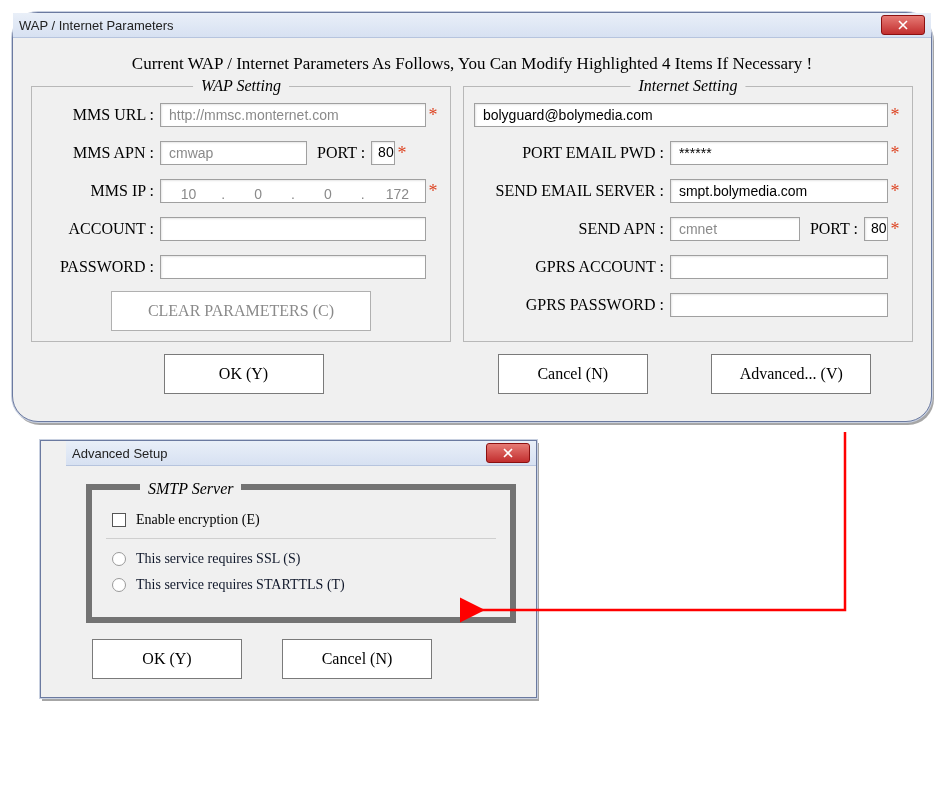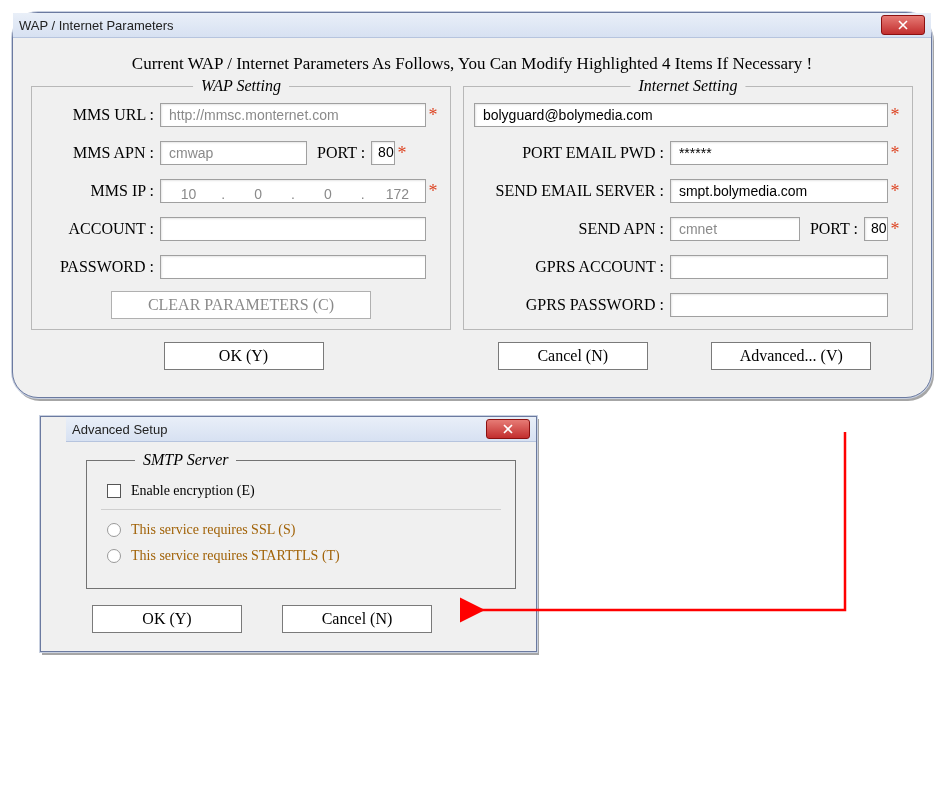--- a/index.html
+++ b/index.html
@@ -106,45 +106,45 @@
   .ipbox {
     display:flex;align-items:flex-end;justify-content:space-around;
     height:24px;border:1px solid #a0a0a0;background:#fff;
     box-shadow: inset 1px 1px 2px rgba(0,0,0,.1);
     color:#8a8a8a;font-family:Tahoma,sans-serif;font-size:14px;
     padding:0 4px;box-sizing:border-box;
   }
   .ipbox span { width:32px; text-align:center; }
   .ipbox .dot { width:8px; }
   .btn {
-    height:28px;
+    height:40px;
     padding:0 24px;
     font-family:"Times New Roman",serif;
     font-size:16px;
     background:#fff;
     border:1px solid #7a7a7a;
     cursor:pointer;
   }
   .btn.disabled { color:#8a8a8a; border-color:#b0b0b0; cursor:default;}
   .footer {
     margin-top:12px;display:flex;align-items:center;
   }
   .footer .left { width:425px; display:flex; justify-content:center;}
   .footer .right { flex:1; display:flex; justify-content:space-around; padding:0 10px;}
   #win2 { width:470px; margin-left:28px;padding-left:25px; }
   #win2 .win-body { padding:18px 20px 18px 20px;}
   .smtp-group {
-    position:relative;border:1px solid #737373;
+    position:relative;border:6px solid #737373;
     padding:16px 14px 14px 14px;
     font-family:"Times New Roman",serif;
     font-size:17px;
   }
   .smtp-group .group-legend { left:48px; transform:none; }
   .smtp-row { margin:6px 0 10px 6px; display:flex;align-items:center; font-size:14px;}
-  .smtp-row.gray { color:#a16207; }
+  .smtp-row.gray { color:#0f172a; }
   .chk, .rad {
     width:14px;height:14px;border:1px solid #555;margin-right:10px;display:inline-block;box-sizing:border-box;background:#fff;
   }
   .rad { border-radius:50%; border-color:#9a9a9a;}
   .hr { border:none;border-top:1px solid #cfcfcf;margin:10px 0 12px 0;}
   .smtp-btns { display:flex; gap:40px; margin-top:16px; padding:0 6px;}
   
   #arrow-svg { position:absolute; left:0; top:0; pointer-events:none; }
 </style>
 </head>

